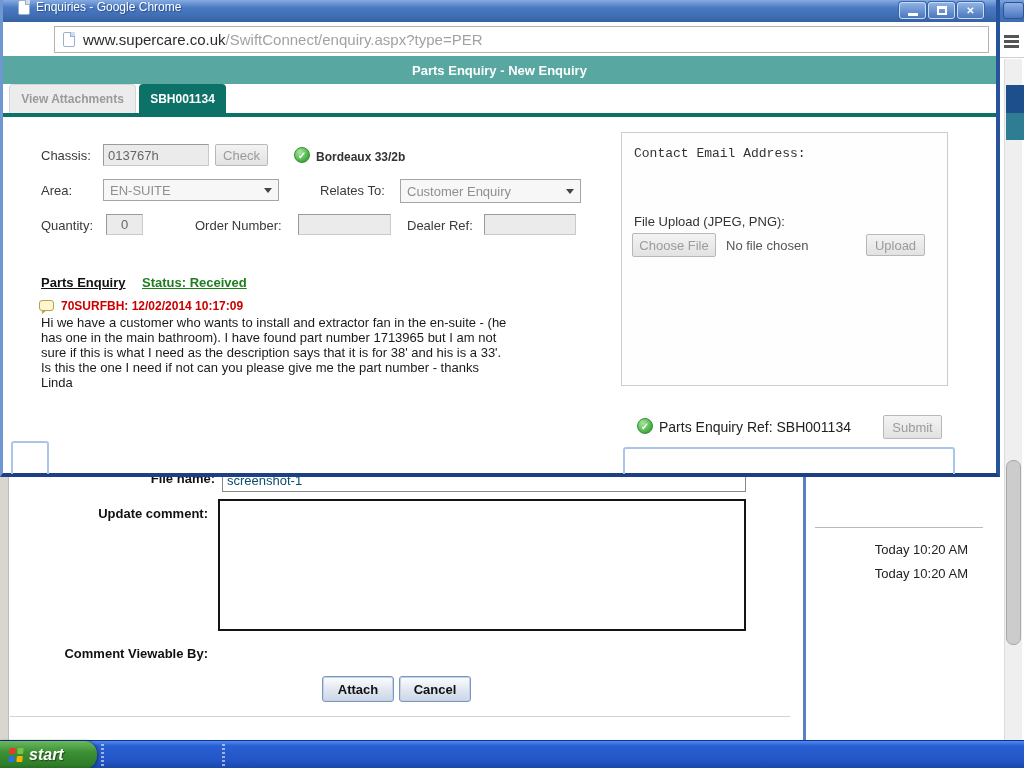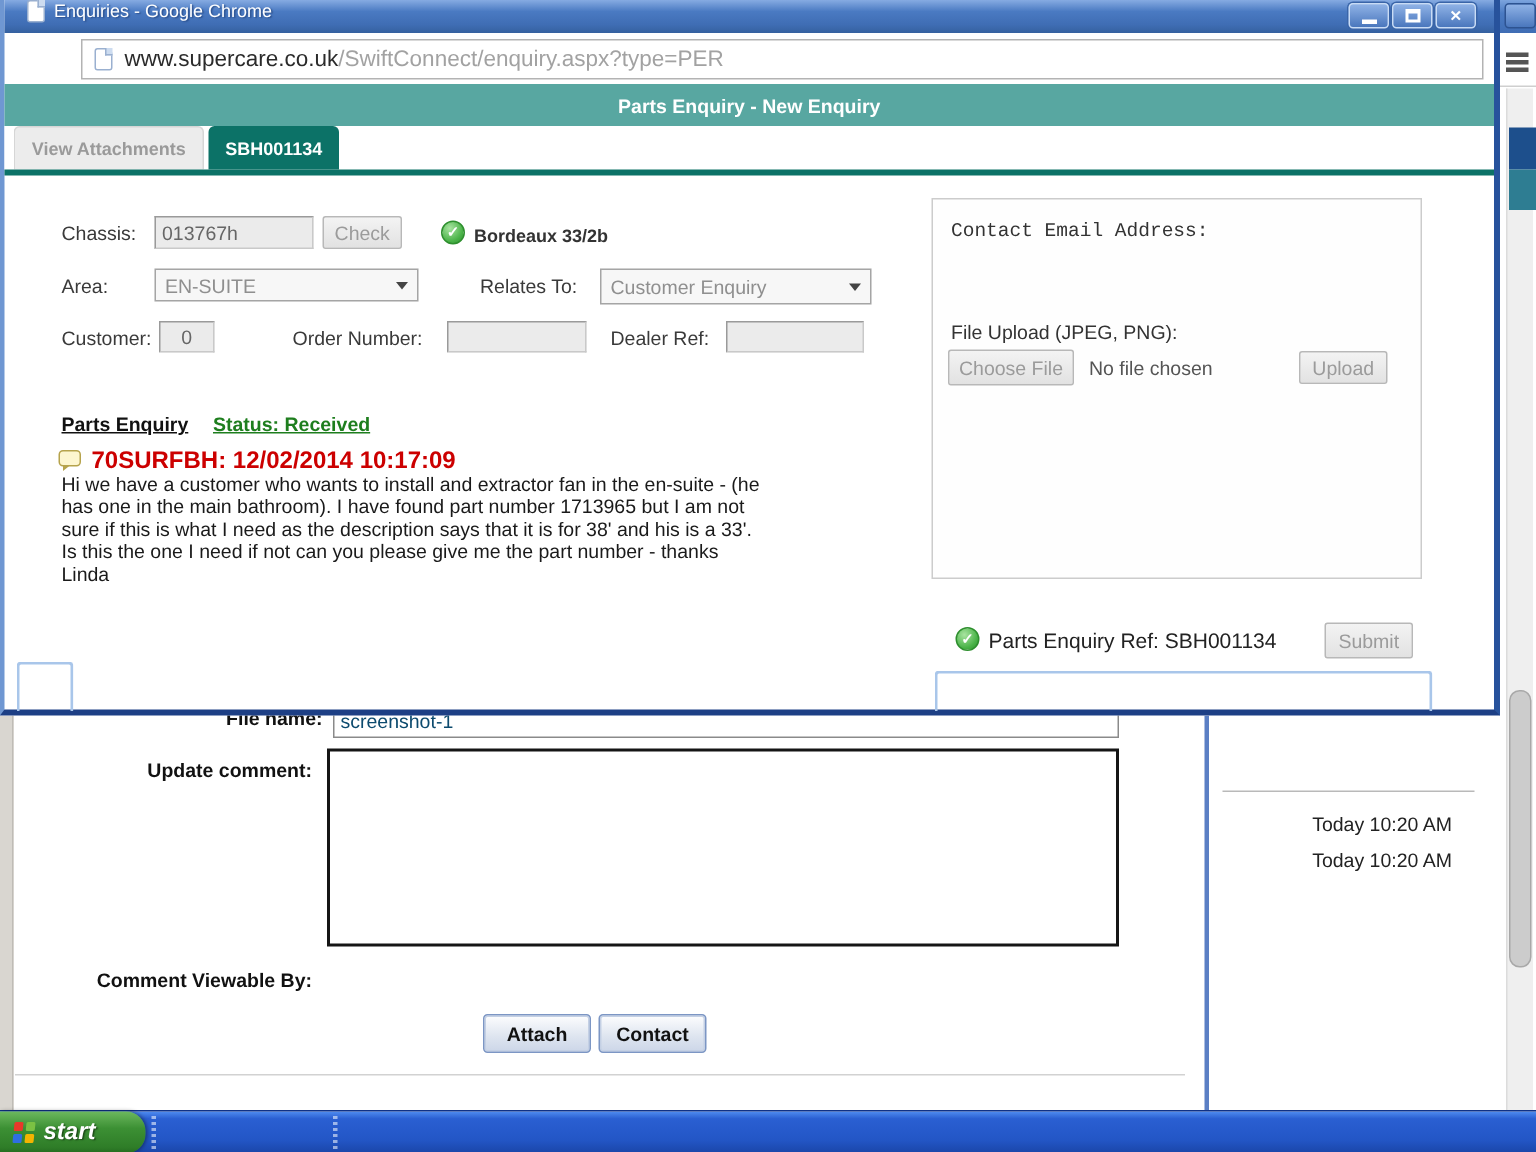--- a/index.html
+++ b/index.html
@@ -63,21 +63,21 @@
   .sel { background:#f7f7f7; border:1px solid #a5a5a5; color:#8f8f8f; font-size:13px; display:flex; align-items:center; padding:0 6px; }
   .sel .tri { margin-left:auto; width:0; height:0; border-left:4px solid transparent; border-right:4px solid transparent; border-top:5px solid #444; }
 
   .green-check { width:16px; height:16px; border-radius:50%; background:radial-gradient(circle at 35% 30%,#a8e4a0,#49b247 65%,#2e8f2e); border:1px solid #2e8f2e; color:#fff; font-size:10px; font-weight:bold; display:flex; align-items:center; justify-content:center; }
   .bold-sm { font-weight:bold; font-size:12px; color:#333; }
 
   .pe-title { font-weight:bold; font-size:13px; color:#111; text-decoration:underline; }
   .pe-status { font-weight:bold; font-size:13px; color:#1e7e1e; text-decoration:underline; }
   .bubble-icon { width:15px; height:11px; background:#fdf6cf; border:1px solid #b6a34c; border-radius:3px; position:relative; }
   .bubble-icon::after { content:""; position:absolute; left:2px; bottom:-4px; width:0; height:0; border-top:4px solid #b6a34c; border-right:5px solid transparent; }
-  .cm-head { font-weight:bold; font-size:16px; color:#cc0000; }
+  .cm-head { font-weight:bold; font-size:12px; color:#cc0000; }
   .cm-body { font-size:13px; color:#1a1a1a; line-height:15px; width:466px; }
 
   .panel { position:absolute; left:618px; top:132px; width:327px; height:254px; border:1px solid #cccccc; background:#fefefe; }
   .panel .lbl { color:#333; }
 
   .bracket-l { position:absolute; left:8px; top:441px; width:38px; height:33px; border:2px solid #a9c6ea; border-bottom:none; border-radius:3px 3px 0 0; }
   .bracket-r { position:absolute; left:620px; top:447px; width:332px; height:27px; border:2px solid #a9c6ea; border-bottom:none; border-radius:3px 3px 0 0; }
 
   
   #taskbar { position:absolute; left:0; top:740px; width:1024px; height:28px; z-index:30; background:linear-gradient(180deg,#4f8cf0,#2a5fd2 18%,#2356c6 70%,#1b47ab); border-top:1px solid #0f3186; }
@@ -113,21 +113,21 @@
 
   <div class="abs dlg-label" style="left:120px; top:471px; width:95px;">File name:</div>
   <input class="abs dlg-input" style="left: 222px; top: 468px; width: 524px; height: 24px;" readonly="" value="screenshot-1">
 
   <div class="abs dlg-label" style="left:68px; top:506px; width:140px;">Update comment:</div>
   <div class="abs dlg-textarea" style="left:218px; top:499px; width:528px; height:132px;"></div>
 
   <div class="abs dlg-label" style="left:55px; top:646px; width:153px;">Comment Viewable By:</div>
 
   <div class="abs j-btn" style="left:322px; top:676px; width:72px; height:26px;">Attach</div>
-  <div class="abs j-btn" style="left:399px; top:676px; width:72px; height:26px;">Contact</div>
+  <div class="abs j-btn" style="left:399px; top:676px; width:72px; height:26px;">Cancel</div>
   <div class="abs bottom-hline"></div>
 
   <div class="abs side-vline"></div>
   <div class="abs side-hline"></div>
   <div class="abs side-dates">
     <div>Today 10:20 AM</div>
     <div>Today 10:20 AM</div>
   </div>
 
   <div class="abs rs-title"></div>
@@ -188,21 +188,21 @@
   <div class="abs sel" style="left:100px; top:179px; width:176px; height:22px;">
     <span>EN-SUITE</span>
       <span class="tri"></span>
   </div>
   <div class="abs lbl" style="left:317px; top:183px;">Relates To:</div>
   <div class="abs sel" style="left:397px; top:179px; width:181px; height:24px;">
     <span>Customer Enquiry</span>
       <span class="tri"></span>
   </div>
 
-  <div class="abs lbl" style="left:38px; top:218px;">Customer:</div>
+  <div class="abs lbl" style="left:38px; top:218px;">Quantity:</div>
   <input class="abs inp-gray" style="left: 103px; top: 214px; width: 37px; height: 21px; text-align: center;" readonly="" value="0">
   <div class="abs lbl" style="left:192px; top:218px;">Order Number:</div>
   <input class="abs inp-gray" style="left: 295px; top: 214px; width: 93px; height: 21px;" readonly="">
   <div class="abs lbl" style="left:404px; top:218px;">Dealer Ref:</div>
   <input class="abs inp-gray" style="left: 481px; top: 214px; width: 92px; height: 21px;" readonly="">
 
   <div class="abs pe-title" style="left:38px; top:275px;">Parts Enquiry</div>
   <div class="abs pe-status" style="left:139px; top:275px;">Status: Received</div>
   <div class="abs bubble-icon" style="left:36px; top:300px;"></div>
   <div class="abs cm-head" style="left:58px; top:299px;">70SURFBH: 12/02/2014 10:17:09</div>

